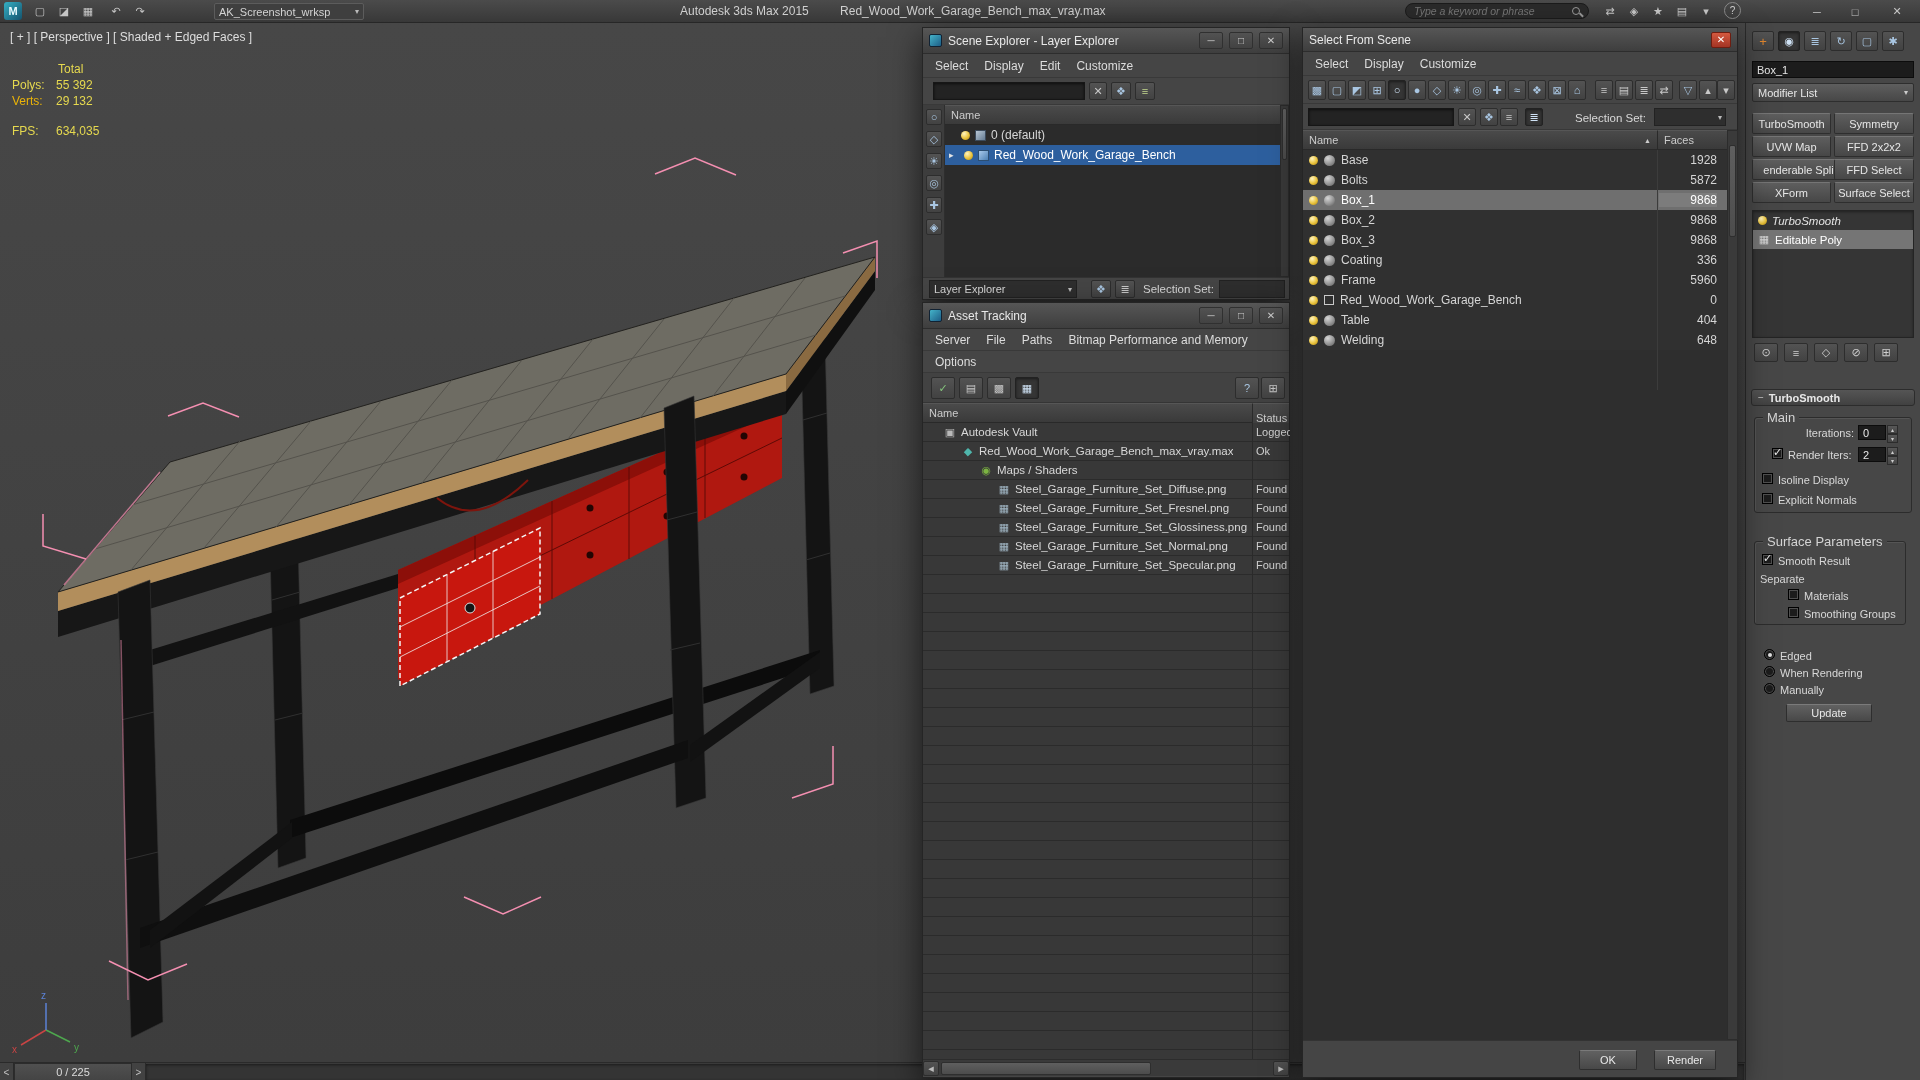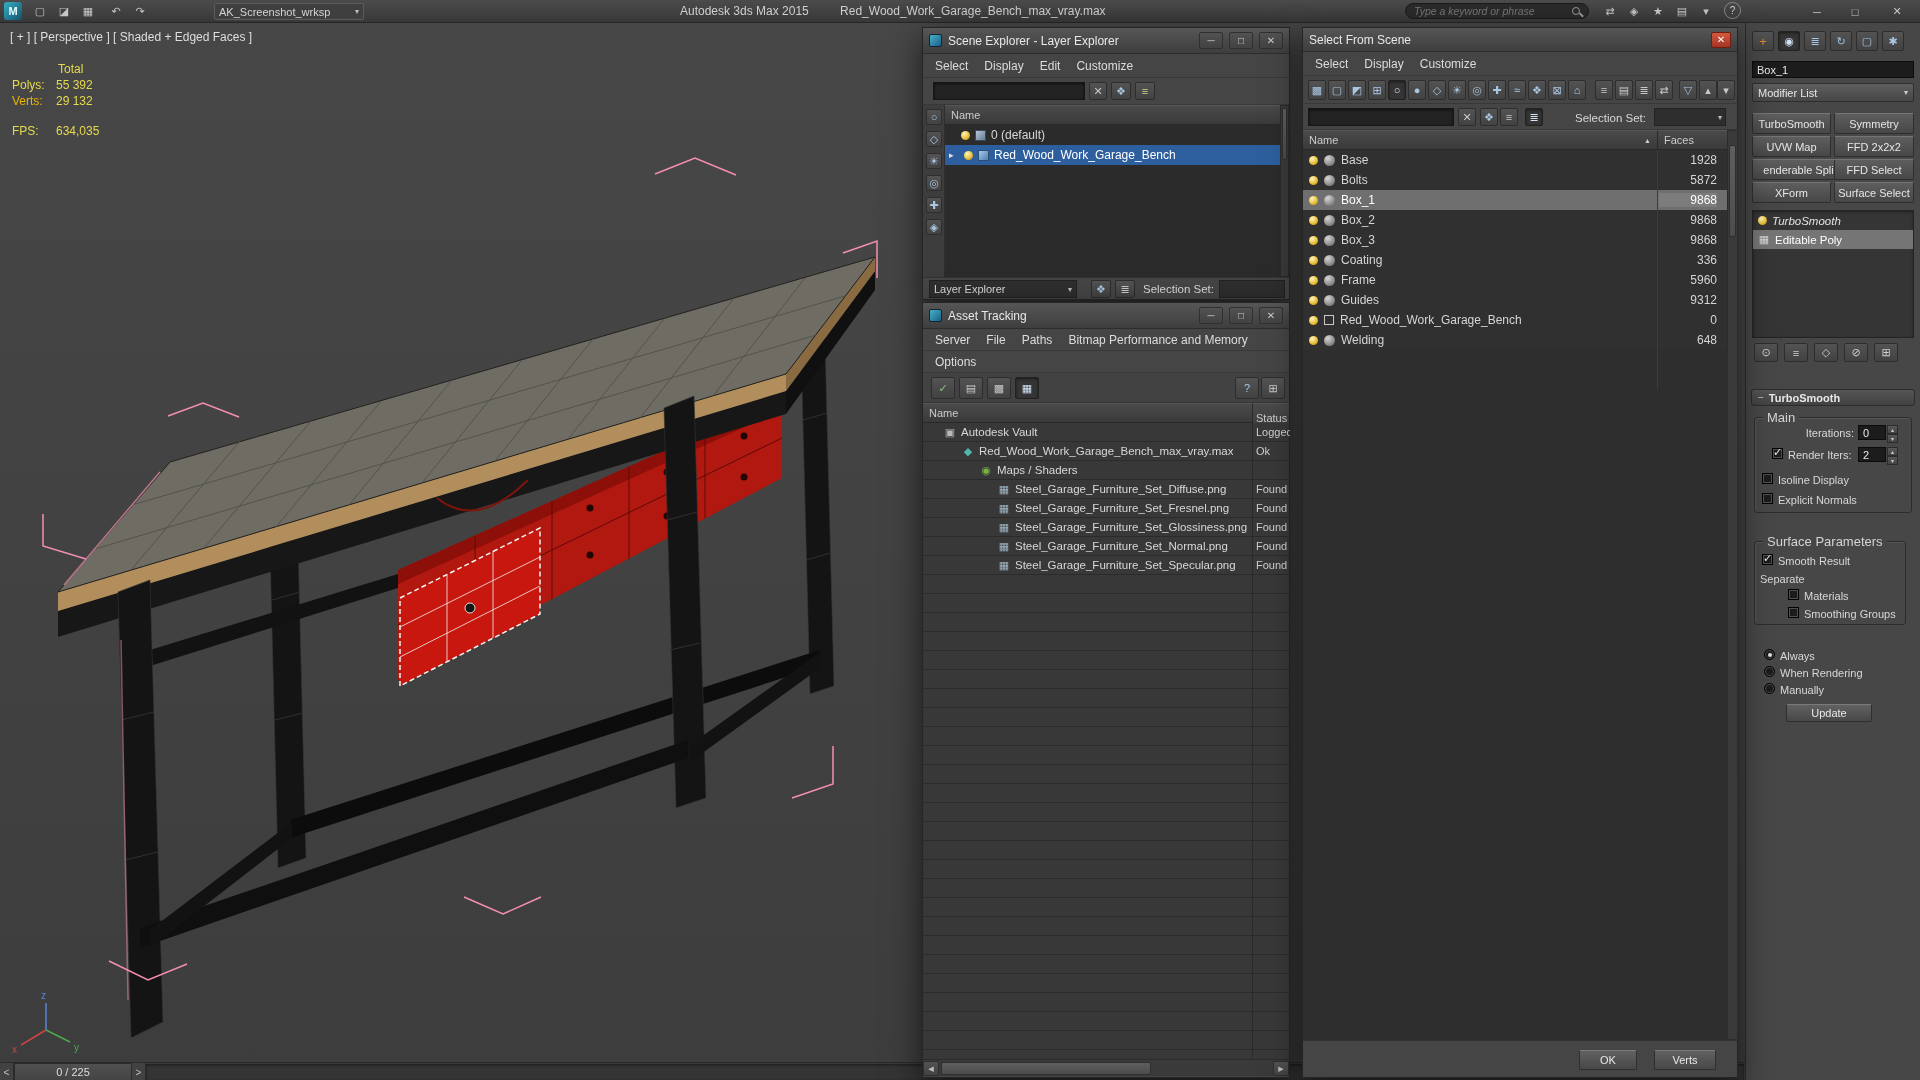--- a/index.html
+++ b/index.html
@@ -274,21 +274,21 @@
     </div>
   <span class="cb on" style="left:16px;top:531px"></span>
   <div class="lbl" style="left:32px;top:532px">Smooth Result</div>
   <div class="lbl" style="left:14px;top:550px">Separate</div>
   <span class="cb" style="left:42px;top:566px"></span>
   <div class="lbl" style="left:58px;top:567px">Materials</div>
   <span class="cb" style="left:42px;top:584px"></span>
   <div class="lbl" style="left:58px;top:585px">Smoothing Groups</div>
 
   <span class="rd on" style="left:18px;top:626px"></span>
-  <div class="lbl" style="left:34px;top:627px">Always</div>
+  <div class="lbl" style="left:34px;top:627px">Edged</div>
   <span class="rd" style="left:18px;top:643px"></span>
   <div class="lbl" style="left:34px;top:644px">When Rendering</div>
   <span class="rd" style="left:18px;top:660px"></span>
   <div class="lbl" style="left:34px;top:661px">Manually</div>
   <div class="btn" style="position:absolute;left:40px;top:681px;width:86px;height:18px">Update</div>
 </div>
 
 <div class="w" style="left:922px;top:27px;width:368px;height:273px;z-index:10">
   <div class="tbar">
     <span class="wic"></span>
@@ -519,38 +519,38 @@
         <span class="fv">336</span>
       </div>
     <div class="sfs-row">
         <span class="bulb"></span>
         <span class="geo"></span>
         <span>Frame</span>
         <span class="fv">5960</span>
       </div>
     <div class="sfs-row">
         <span class="bulb"></span>
-        <span class="geo"></span>
-        <span>Guides</span>
-        <span class="fv">9312</span>
-      </div>
-    <div class="sfs-row">
-        <span class="bulb"></span>
         <span class="grpic"></span>
         <span>Red_Wood_Work_Garage_Bench</span>
         <span class="fv">0</span>
       </div>
     <div class="sfs-row">
         <span class="bulb"></span>
         <span class="geo"></span>
+        <span>Table</span>
+        <span class="fv">404</span>
+      </div>
+    <div class="sfs-row">
+        <span class="bulb"></span>
+        <span class="geo"></span>
         <span>Welding</span>
         <span class="fv">648</span>
       </div>
   </div>
   <div class="abs" style="left:354px;top:122px;width:1px;height:240px;background:#3c3c3c"></div>
   <div class="scroll" style="left:424px;top:102px;width:11px;height:910px">
       <span class="thumb" style="left:1px;top:14px;width:7px;height:92px"></span>
     </div>
   <div class="abs" style="left:0;top:1012px;width:434px;height:37px;background:#454545;border-top:1px solid #333">
     <div class="btn" style="position:absolute;left:276px;top:9px;width:58px;height:20px">OK</div>
-    <div class="btn" style="position:absolute;left:351px;top:9px;width:62px;height:20px">Verts</div>
+    <div class="btn" style="position:absolute;left:351px;top:9px;width:62px;height:20px">Render</div>
   </div>
 </div>
 
 </body></html>

